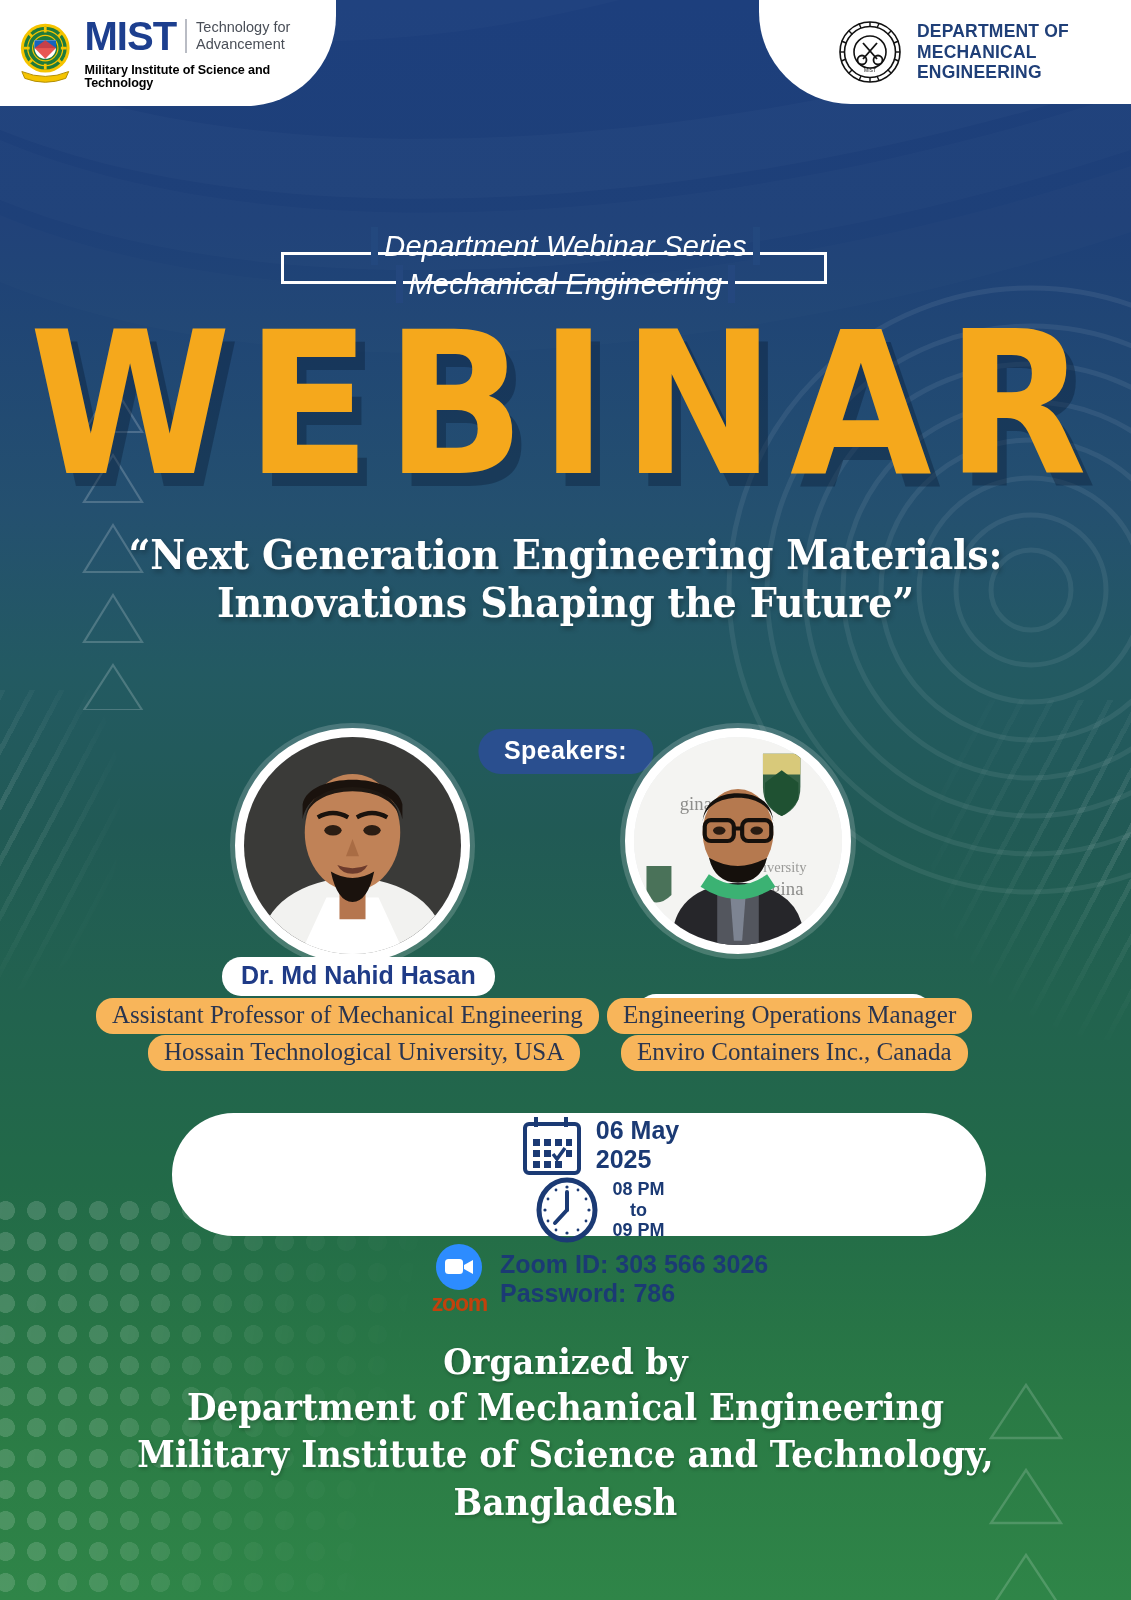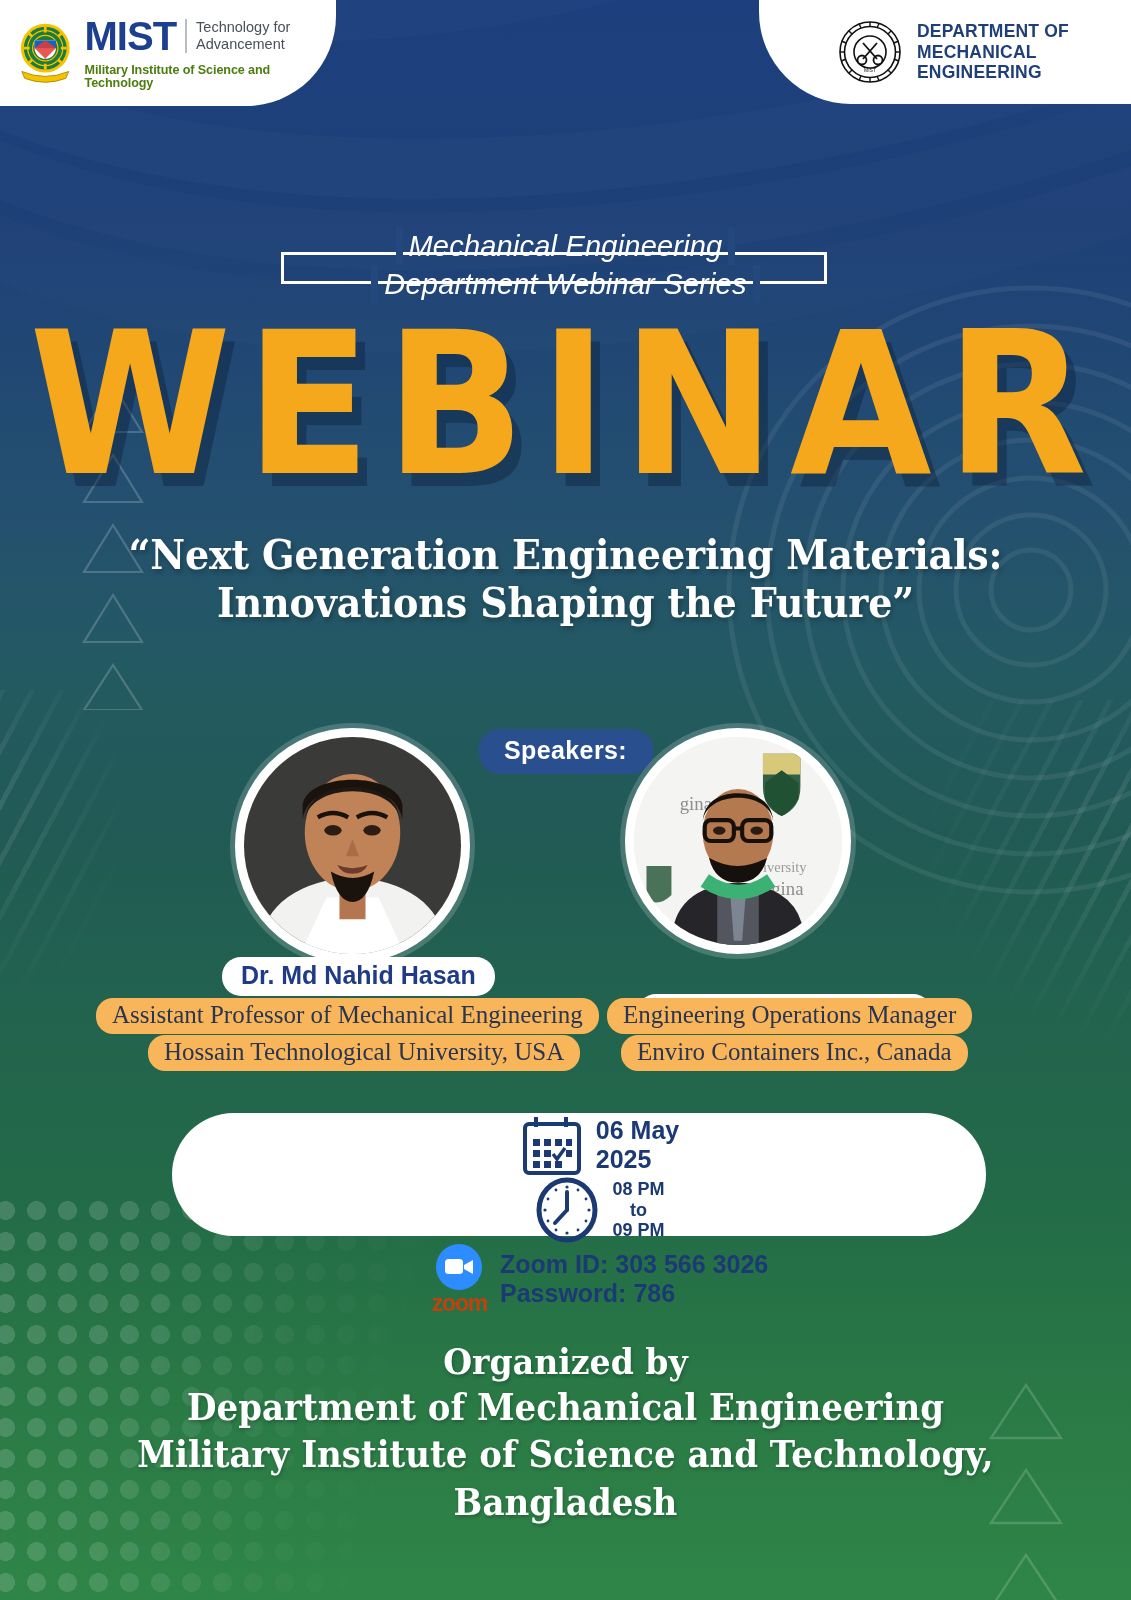--- a/index.html
+++ b/index.html
@@ -81,21 +81,21 @@
   .mist-word{
     font-family:"Liberation Sans", sans-serif;
     font-weight:bold;font-size:40px;color:#1d3f8f;letter-spacing:-1px;
   }
   .mist-div{width:2px;height:34px;background:#b9bcc4;}
   .mist-tag{
     font-size:14.5px;color:#4a4f58;line-height:1.22;
     font-family:"Liberation Sans", sans-serif;
   }
   .mist-sub{
-    font-size:12.6px;color:#4d7c0f;font-weight:bold;margin-top:8px;
+    font-size:12.6px;color:#000000;font-weight:bold;margin-top:8px;
     letter-spacing:-.1px;
   }
   .dept-text{
     font-weight:bold;font-size:17.5px;line-height:1.18;color:#1f3f78;
     letter-spacing:.2px;
   }
 
   
   .series-wrap{
     position:absolute;left:0;right:0;top:230px;height:70px;
@@ -349,22 +349,22 @@
     <div class="dept-text">
       <div>DEPARTMENT OF</div>
       <div>MECHANICAL</div>
       <div>ENGINEERING</div>
     </div>
   </div>
 
   <div class="series-box"></div>
   <div class="series-wrap">
     <div class="series-text">
+      <div><span class="series-l2">Department Webinar Series</span></div>
       <div><span class="series-l1">Mechanical Engineering</span></div>
-      <div><span class="series-l2">Department Webinar Series</span></div>
     </div>
   </div>
 
   <div class="webinar">WEBINAR</div>
 
   <div class="topic">
     <div>“Next Generation Engineering Materials:</div>
     <div>Innovations Shaping the Future”</div>
   </div>
 

